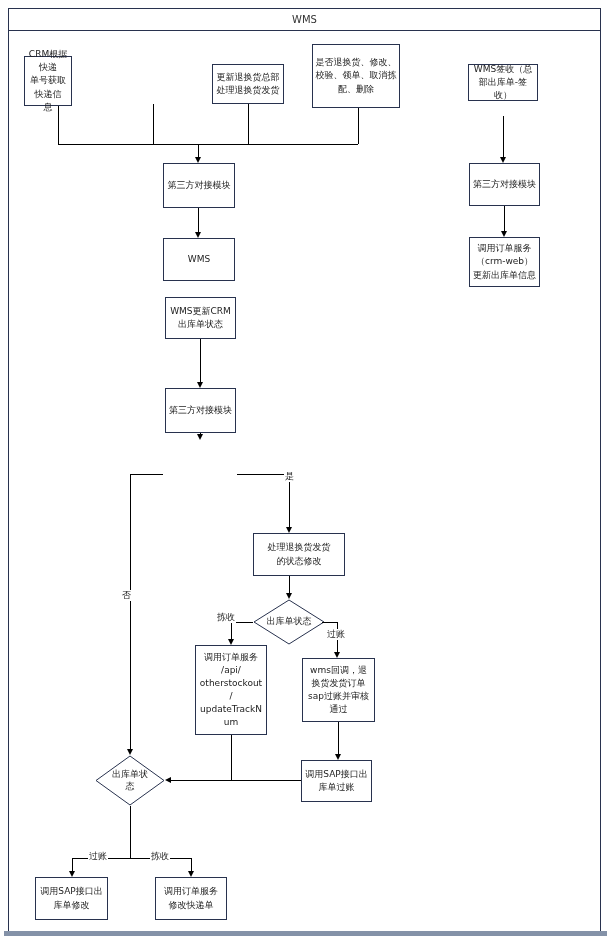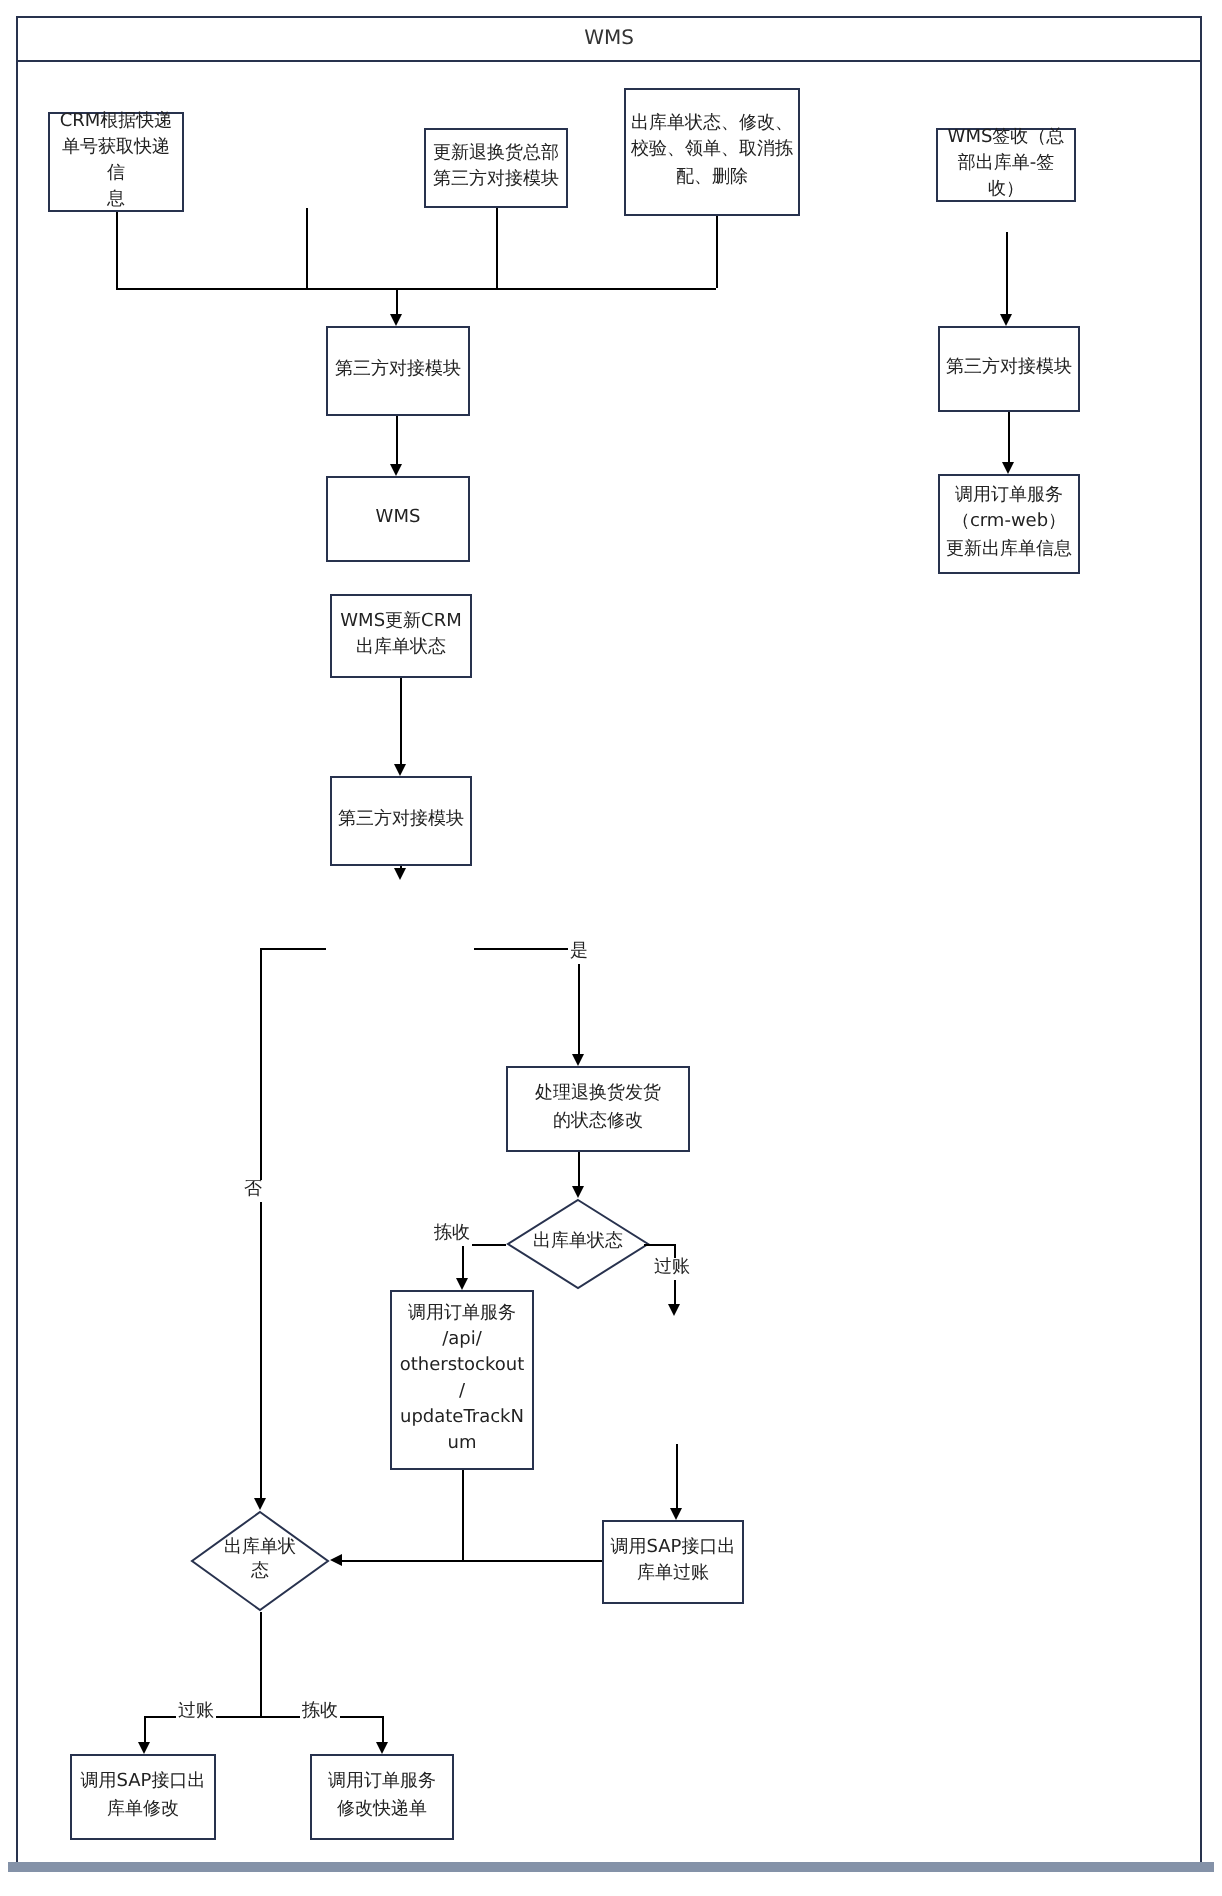--- a/index.html
+++ b/index.html
@@ -30,26 +30,26 @@
 </head>
 <body>
 
 <div id="canvas">
 
   <div id="frame">
     <div id="lane-title">WMS</div>
   </div>
   <div id="bottom-bar"></div>
 
-  <div class="node" style="left:24px;top:56px;width:68px;height:50px">CRM根据快递
+  <div class="node" style="left:24px;top:56px;width:48px;height:50px">CRM根据快递
 单号获取快递信
 息</div>
   <div class="node" style="left:212px;top:64px;width:72px;height:40px">更新退换货总部
-第三方对接模块</div>
-  <div class="node" style="left:312px;top:44px;width:88px;height:64px">出库单状态、修改、
+处理退换货发货</div>
+  <div class="node" style="left:312px;top:44px;width:88px;height:64px">是否退换货、修改、
 校验、领单、取消拣
 配、删除</div>
   <div class="node" style="left:468px;top:64px;width:70px;height:37px">WMS签收（总
 部出库单-签
 收）</div>
 
   <div class="node" style="left:163px;top:163px;width:72px;height:45px">第三方对接模块</div>
   <div class="node" style="left:163px;top:238px;width:72px;height:43px">WMS</div>
   <div class="node" style="left:165px;top:297px;width:71px;height:42px">WMS更新CRM
 出库单状态</div>
@@ -65,20 +65,24 @@
     </svg>
     <div class="dtext">出库单状态</div>
   </div>
 
   <div class="node" style="left:195px;top:645px;width:72px;height:90px">调用订单服务
 /api/
 otherstockout
 /
 updateTrackN
 um</div>
+  <div class="node" style="left:302px;top:658px;width:73px;height:64px">wms回调，退
+换货发货订单
+sap过账并审核
+通过</div>
   <div class="node" style="left:301px;top:760px;width:71px;height:42px">调用SAP接口出
 库单过账</div>
 
   <div class="diamond" style="left:95px;top:755px;width:70px;height:51px">
     <svg width="70" height="51" viewBox="0 0 70 51">
       <polygon points="35,1 69,25.5 35,50 1,25.5"></polygon>
     </svg>
     <div class="dtext">出库单状
 态</div>
   </div>

